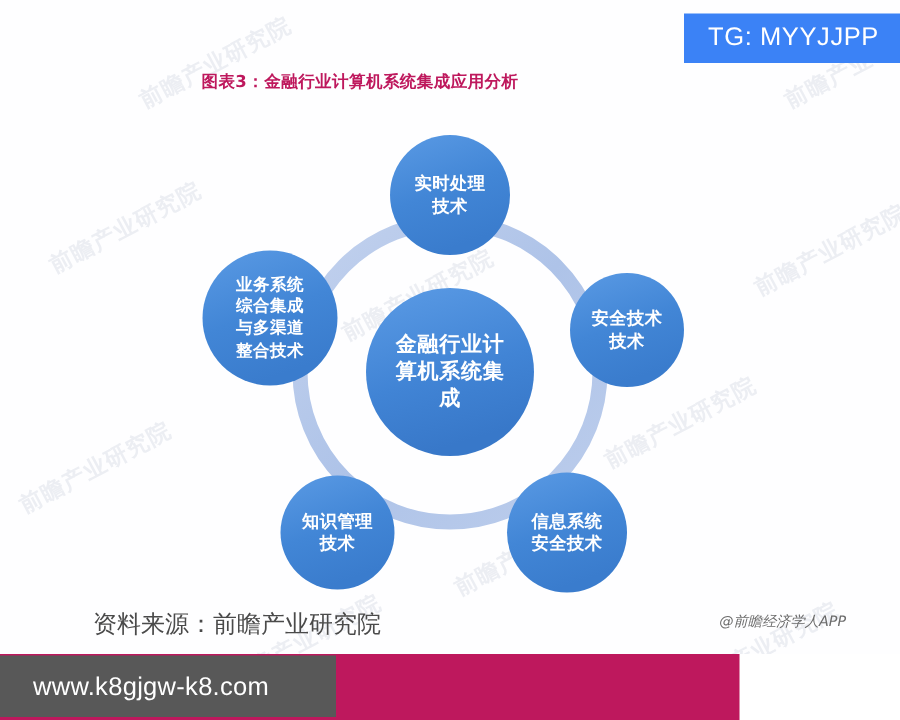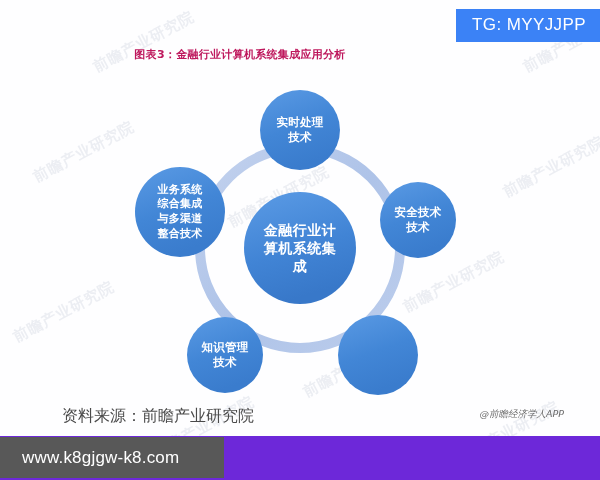--- a/index.html
+++ b/index.html
@@ -123,23 +123,23 @@
     background: #3b82f6;
     color: #ffffff;
     font-size: 17px;
     letter-spacing: 0.4px;
     font-family: "Liberation Sans", sans-serif;
   }
   #url-banner-wrap {
     position: absolute;
     left: 0;
     top: 436px;
-    width: 600px;
+    width: 493px;
     height: 44px;
-    background: #6d28d9;
+    background: #be185d;
     text-align: center;
   }
   #url-banner {
     position: absolute;
     left: 0;
     top: 1px;
     width: 224px;
     height: 41px;
     background: #585858;
     color: #ffffff;
@@ -212,20 +212,22 @@
     <div class="node-label center-label" style="left:244px; top:192px; width:112px; height:112px;">金融行业计
 算机系统集
 成</div>
 
     <div class="node-label satellite-label" style="left:260px; top:90px; width:80px; height:80px;">实时处理
 技术</div>
 
     <div class="node-label satellite-label" style="left:380px; top:182px; width:76px; height:76px;">安全技术
 技术</div>
 
+    <div class="node-label satellite-label" style="left:338px; top:315px; width:80px; height:80px;">信息系统
+安全技术</div>
 
     <div class="node-label satellite-label" style="left:187px; top:317px; width:76px; height:76px;">知识管理
 技术</div>
 
     <div id="source-note">资料来源：前瞻产业研究院</div>
     <div id="app-credit">@前瞻经济学人APP</div>
   </div>
 
   <div id="tg-badge">TG: MYYJJPP</div>
 

